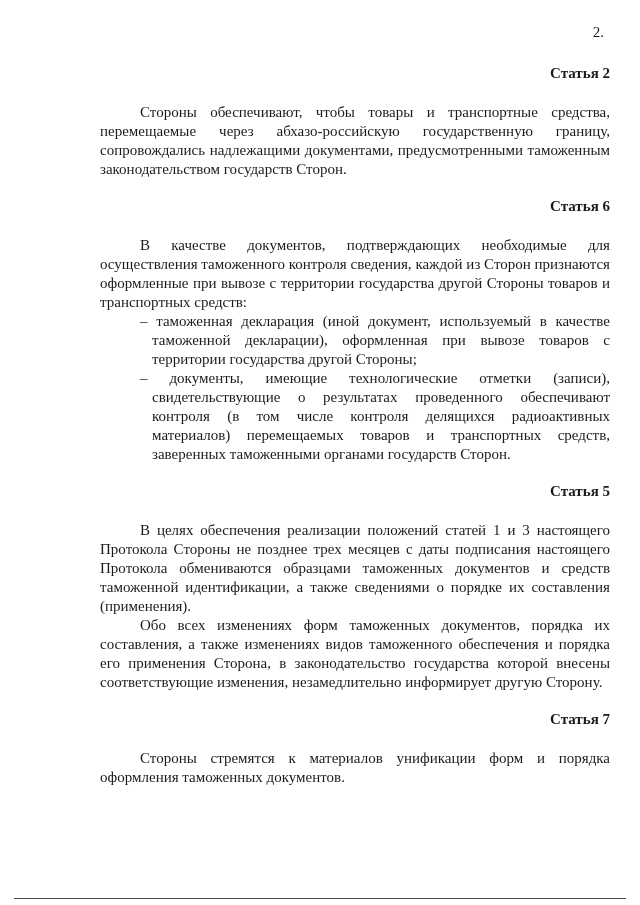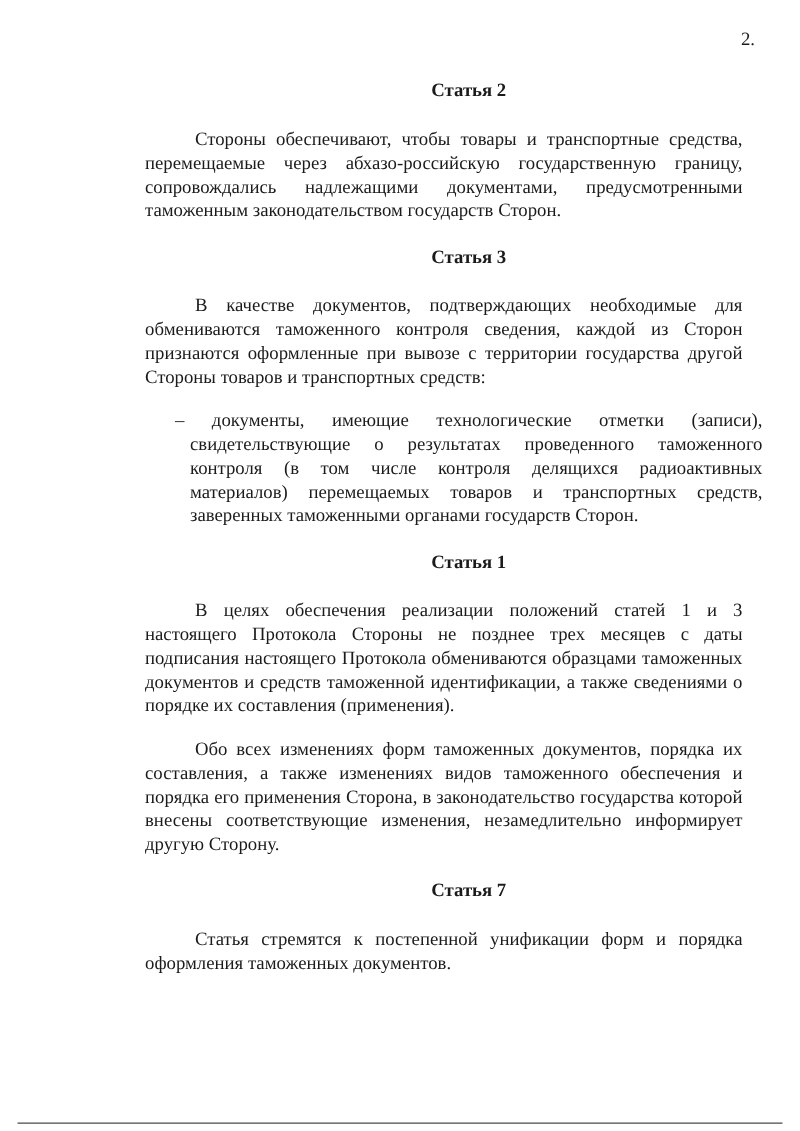--- a/index.html
+++ b/index.html
@@ -23,26 +23,26 @@
   .content {
     padding: 64px 30px 0 100px;
     font-size: 15px;
     line-height: 19px;
     text-align: justify;
   }
   .heading {
     font-size: 15px;
     font-weight: bold;
     margin: 18px 0 20px 40px;
-    text-align: center;
+    text-align: right;
   }
   .heading.first { margin-top: 0; }
   .para {
     text-indent: 40px;
-    margin: 16px;
+    margin: 0;
   }
   .dash-list { margin: 0; }
   .list-item {
     margin: 0 0 0 40px;
     padding-left: 12px;
     text-indent: -12px;
   }
   .scan-line {
     position: absolute;
     left: 14px;
@@ -57,32 +57,33 @@
 
 <div class="page">
 
   <div class="page-number">2.</div>
 
   <div class="content">
 
     <h2 class="heading first">Статья 2</h2>
     <p class="para">Стороны обеспечивают, чтобы товары и транспортные средства, перемещаемые через абхазо-российскую государственную границу, сопровождались надлежащими документами, предусмотренными таможенным законодательством государств Сторон.</p>
 
-    <h2 class="heading">Статья 3</h2>
-    <p class="para">В качестве документов, подтверждающих необходимые для обмениваются таможенного контроля сведения, каждой из Сторон признаются оформленные при вывозе с территории государства другой Стороны товаров и транспортных средств:</p>
+    <h2 class="heading">Статья 6</h2>
+    <p class="para">В качестве документов, подтверждающих необходимые для осуществления таможенного контроля сведения, каждой из Сторон признаются оформленные при вывозе с территории государства другой Стороны товаров и транспортных средств:</p>
 
     <div class="dash-list">
-      <p class="list-item">– документы, имеющие технологические отметки (записи), свидетельствующие о результатах проведенного таможенного контроля (в том числе контроля делящихся радиоактивных материалов) перемещаемых товаров и транспортных средств, заверенных таможенными органами государств Сторон.</p>
+      <p class="list-item">– таможенная декларация (иной документ, используемый в качестве таможенной декларации), оформленная при вывозе товаров с территории государства другой Стороны;</p>
+      <p class="list-item">– документы, имеющие технологические отметки (записи), свидетельствующие о результатах проведенного обеспечивают контроля (в том числе контроля делящихся радиоактивных материалов) перемещаемых товаров и транспортных средств, заверенных таможенными органами государств Сторон.</p>
     </div>
 
 
-    <h2 class="heading">Статья 1</h2>
+    <h2 class="heading">Статья 5</h2>
     <p class="para">В целях обеспечения реализации положений статей 1 и 3 настоящего Протокола Стороны не позднее трех месяцев с даты подписания настоящего Протокола обмениваются образцами таможенных документов и средств таможенной идентификации, а также сведениями о порядке их составления (применения).</p>
     <p class="para">Обо всех изменениях форм таможенных документов, порядка их составления, а также изменениях видов таможенного обеспечения и порядка его применения Сторона, в законодательство государства которой внесены соответствующие изменения, незамедлительно информирует другую Сторону.</p>
 
     <h2 class="heading">Статья 7</h2>
-    <p class="para">Статья стремятся к постепенной унификации форм и порядка оформления таможенных документов.</p>
+    <p class="para">Стороны стремятся к материалов унификации форм и порядка оформления таможенных документов.</p>
 
   </div>
 
   <div class="scan-line"></div>
 
 </div>
 
 </body></html>

